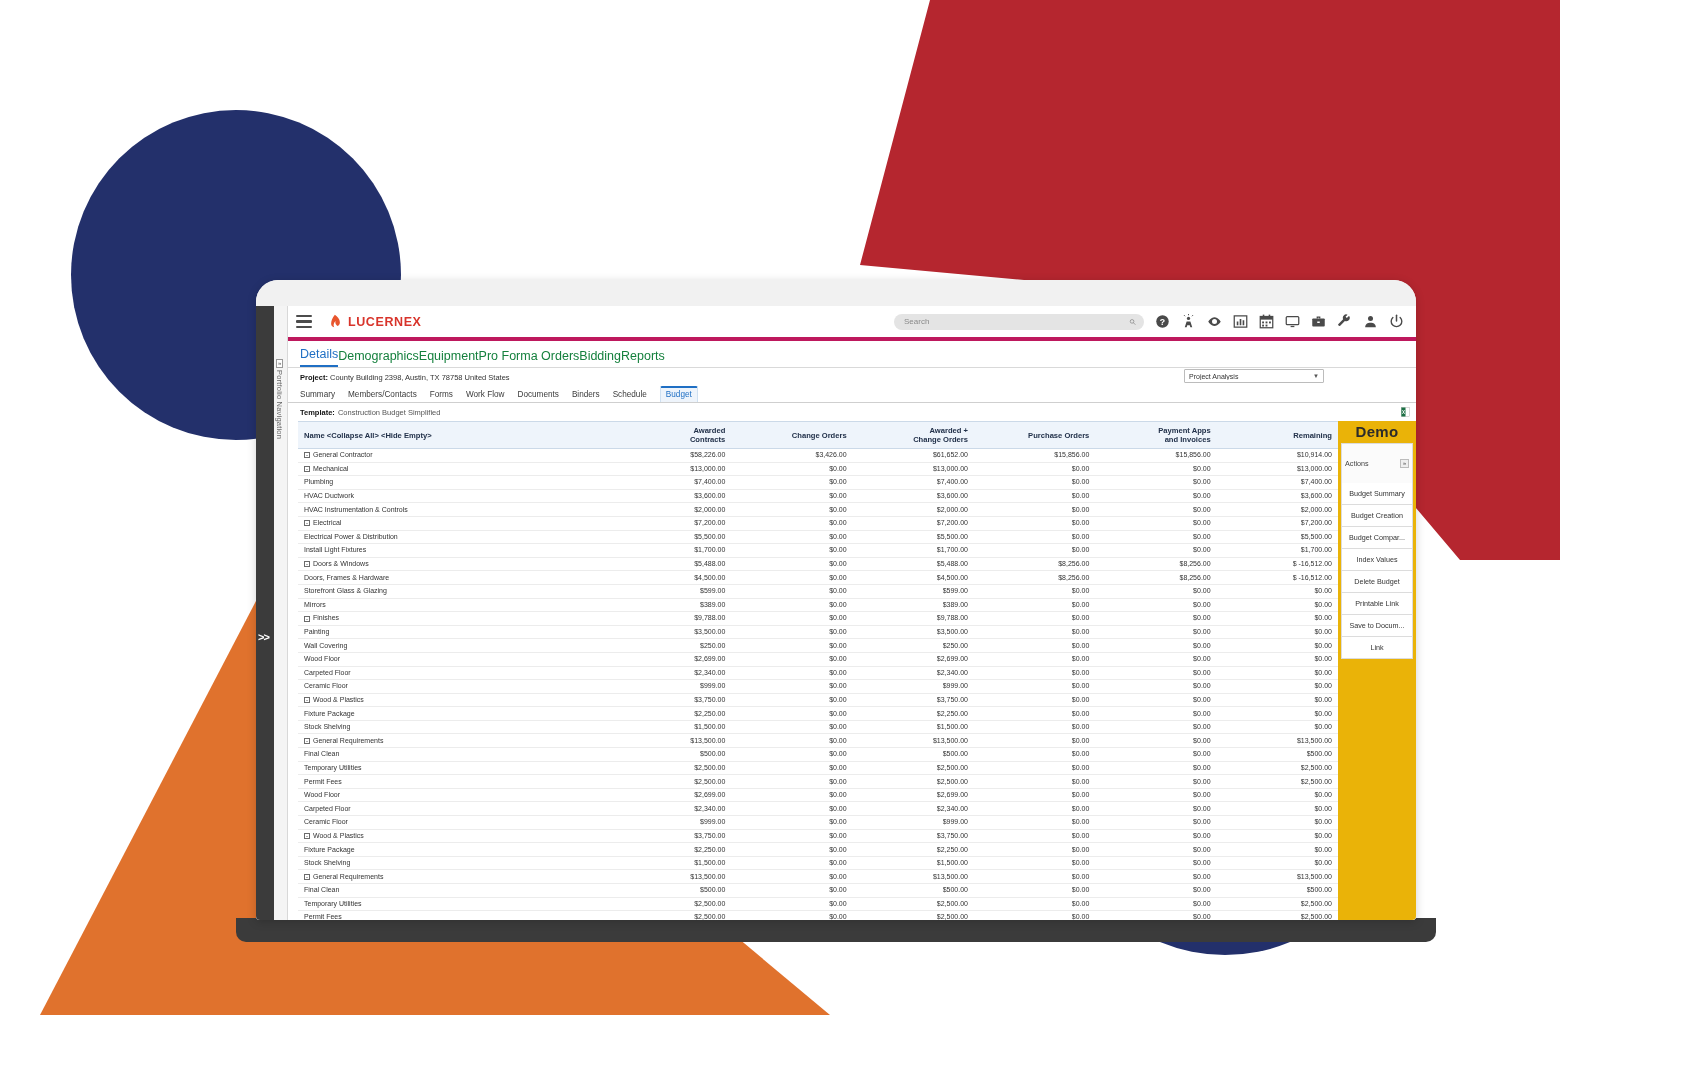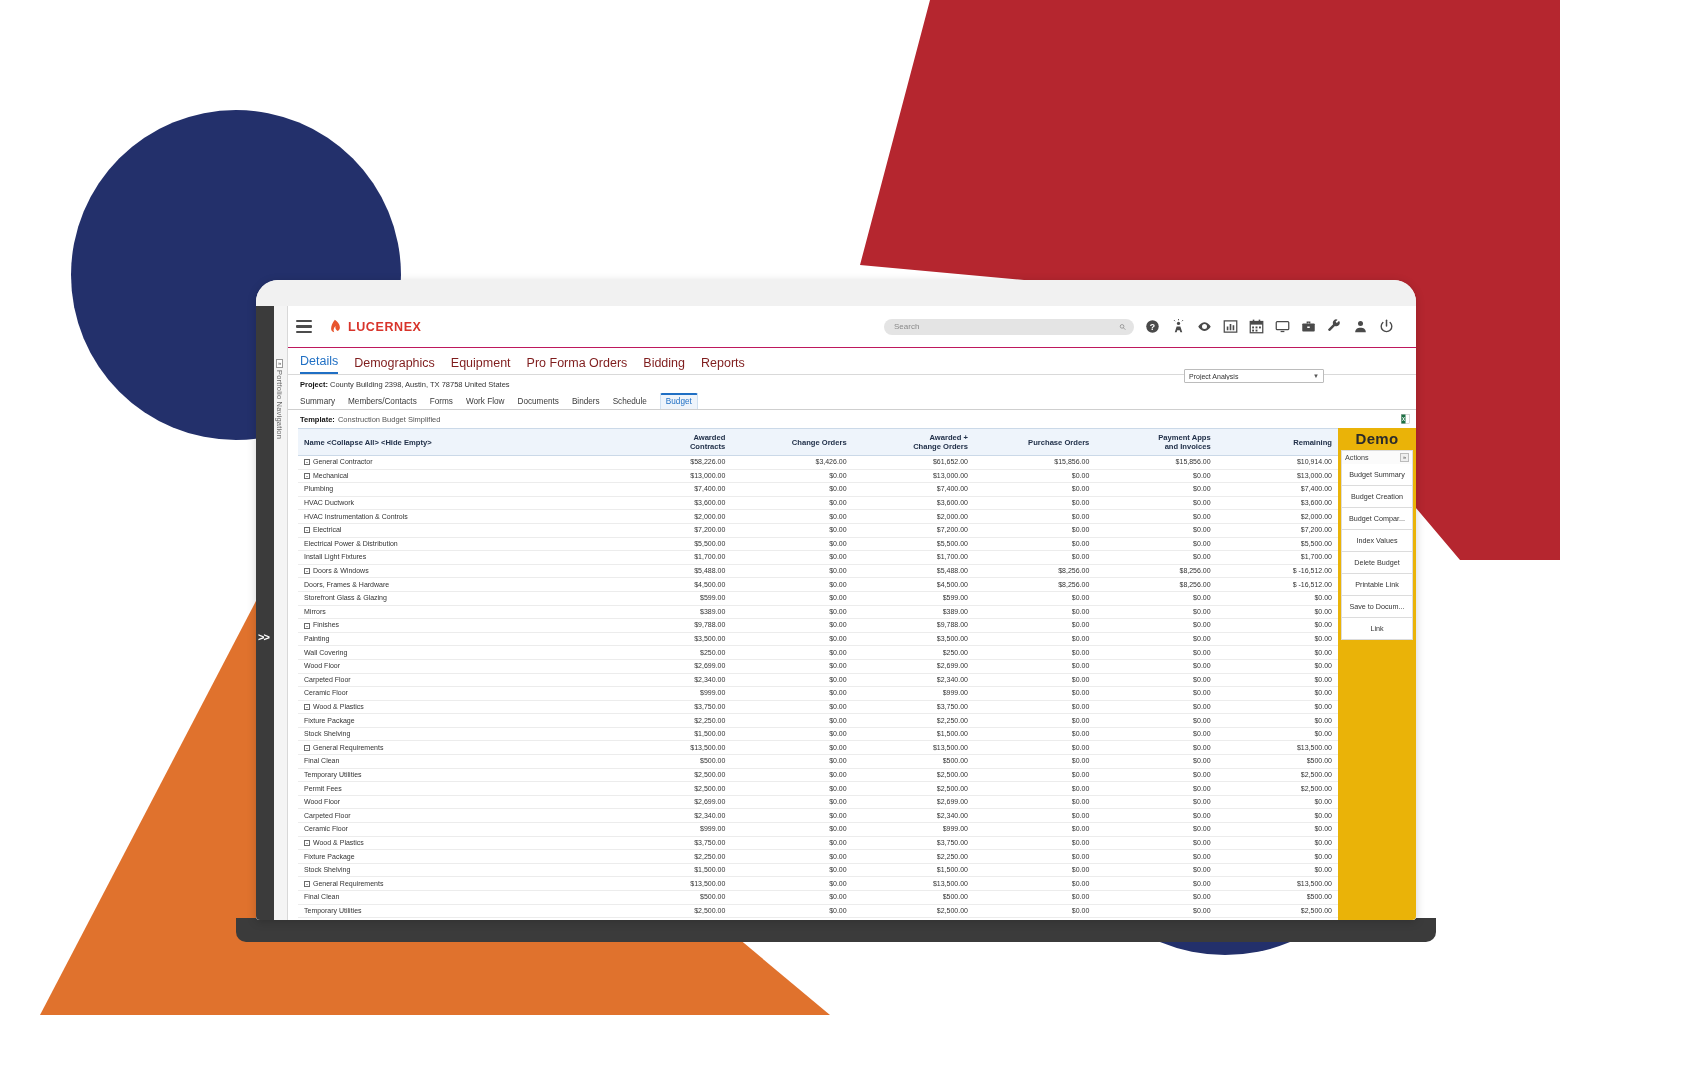--- a/index.html
+++ b/index.html
@@ -59,22 +59,22 @@
   .nav-strip .vtext {
     position:absolute; top:64px; left:1px;
     writing-mode:vertical-rl; font-size:7.5px; color:#666; letter-spacing:.2px;
     white-space:nowrap;
   }
 
   
   .app { flex:1; display:flex; flex-direction:column; min-width:0; position:relative; }
 
   .topbar {
-    height:42px; background:#ffffff; display:flex; align-items:center;
-    padding:0 18px 0 8px; border-bottom:1px solid #be185d; gap:10px;
+    height:35px; background:#ffffff; display:flex; align-items:center;
+    padding:0 8px 0 8px; border-bottom:4px solid #be185d; gap:10px;
   }
   .hamburger { width:16px; display:flex; flex-direction:column; gap:3px; cursor:pointer; }
   .hamburger span { display:block; height:2.4px; background:#4c4c4c; border-radius:1px; }
   .brand { display:flex; align-items:center; gap:5px; margin-left:6px; }
   .brand-mark { width:15px; height:15px; }
   .brand-text { color:#d8342b; font-weight:bold; font-size:12.5px; letter-spacing:.6px; }
 
   .topbar-right { margin-left:auto; display:flex; align-items:center; gap:11px; padding-right:4px; }
   .searchbox {
     width:250px; height:16px; background:#e4e4e4; border-radius:8px;
@@ -83,24 +83,24 @@
   .searchbox input {
     border:0; background:transparent; outline:none; font-size:8px; color:#666;
     font-family:"Liberation Sans", sans-serif; width:100%;
   }
   .searchbox input::placeholder { color:#8a8a8a; }
   .ticon { width:15px; height:15px; color:#4a4a4a; display:block; }
   .ticon svg { width:100%; height:100%; display:block; fill:#4a4a4a; }
 
   
   .maintabs {
-    display:flex; align-items:flex-end; gap:16px; padding:4px 0 0 12px;
+    display:flex; align-items:flex-end; padding:4px 0 0 12px;
     height:27px; border-bottom:1px solid #d9d9d9; background:#fff;
   }
-  .maintab { font-size:12.5px; color:#7f1d1d; padding-bottom:4px; cursor:pointer; white-space:nowrap; }
+  .maintab { font-size:12.5px; color:#15803d; padding-bottom:4px; cursor:pointer; white-space:nowrap; }
   .maintab.active { color:#1f6fc4; border-bottom:2.5px solid #1f6fc4; font-weight:400; }
 
   .projline { font-size:7.5px; padding:5px 0 3px 12px; color:#333; background:#fff; }
   .projline b { color:#111; }
 
   
   .subtabs {
     display:flex; align-items:flex-end; gap:13px; padding-left:12px;
     height:18px; border-bottom:1px solid #cfcfcf; background:#fff;
   }
@@ -142,21 +142,21 @@
   .lvl0 { padding-left:2px; }
   .lvl1 { padding-left:10px; }
   .lvl2 { padding-left:22px; }
 
   
   .rightcol { width:78px; flex:0 0 78px; padding:2px 3px 0 3px; background:#eab308; }
   .demo-title { text-align:center; font-size:15px; font-weight:bold; color:#2b2b2b; margin:0 0 3px 0; letter-spacing:.3px; }
   .actions-head {
     display:flex; align-items:center; justify-content:space-between;
     font-size:7.2px; color:#444; border:1px solid #dcdcdc; border-bottom:none;
-    padding:2px 3px; background:#fbfbfb;
+    padding:15px 3px; background:#fbfbfb;
   }
   .actions-head .pin {
     border:1px solid #bcbcbc; background:#efefef; font-size:5.5px; color:#444;
     padding:0 2px; line-height:7px;
   }
   .act-btn {
     display:block; width:100%; text-align:center; font-size:7.2px; color:#333;
     background:#fff; border:1px solid #dcdcdc; border-top:none;
     padding:6px 2px; cursor:pointer; white-space:nowrap; overflow:hidden; text-overflow:ellipsis;
   }

